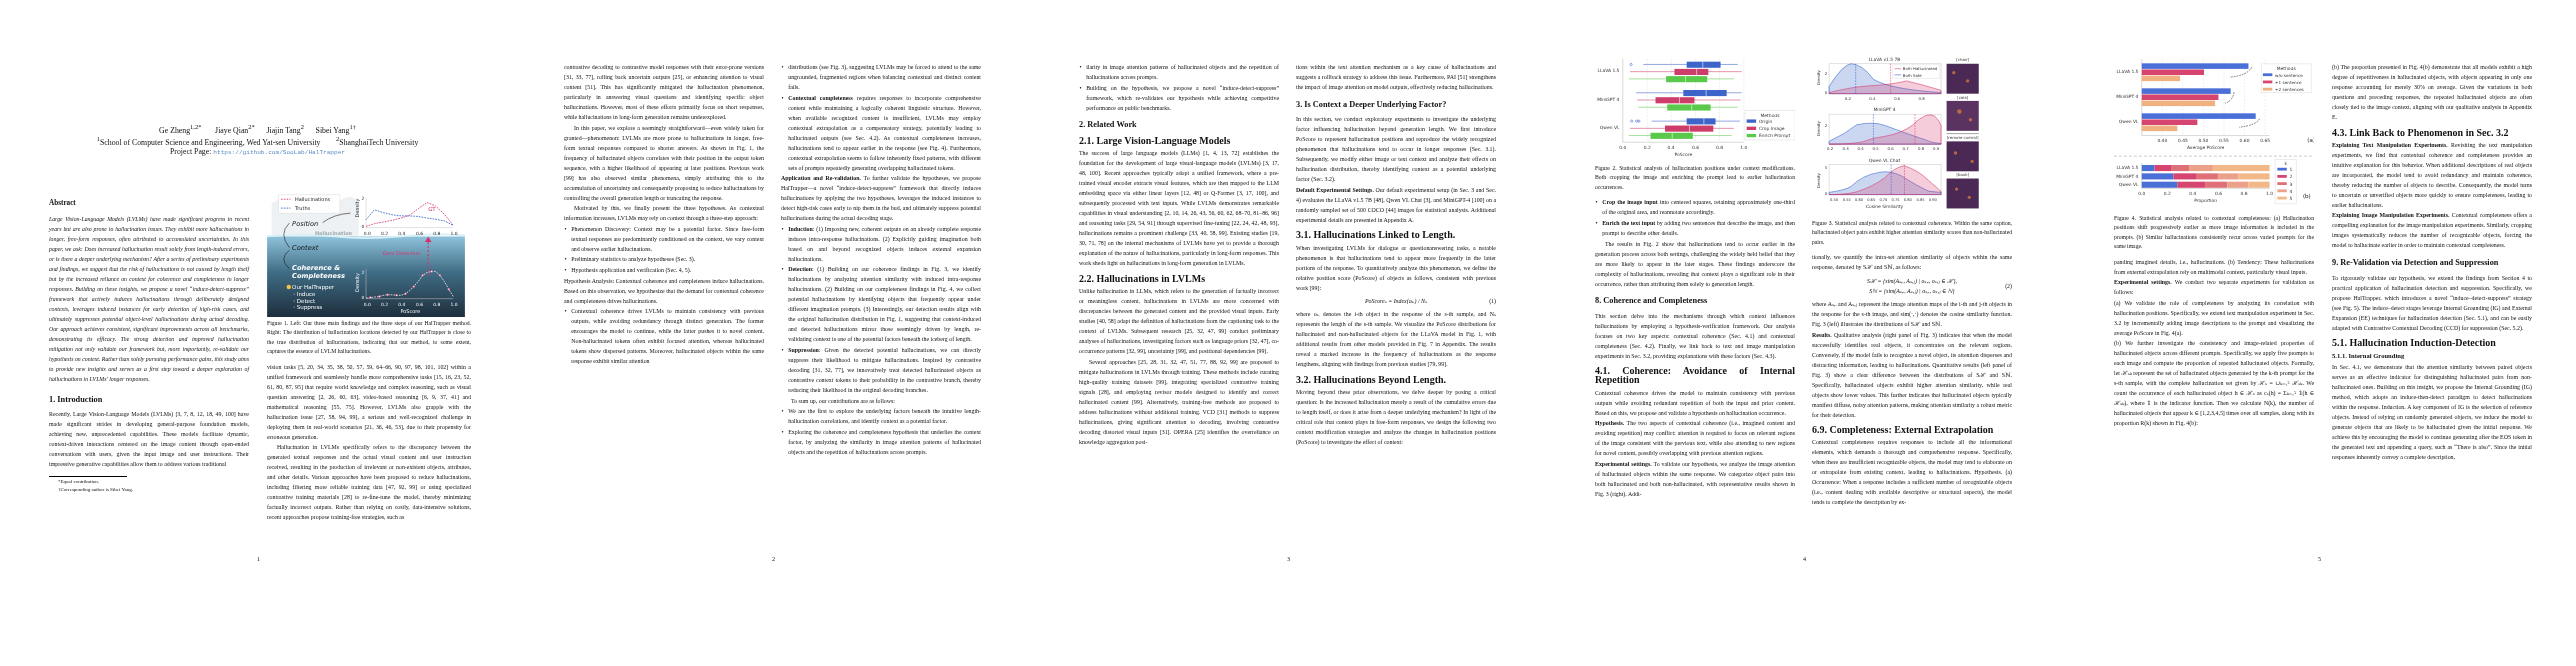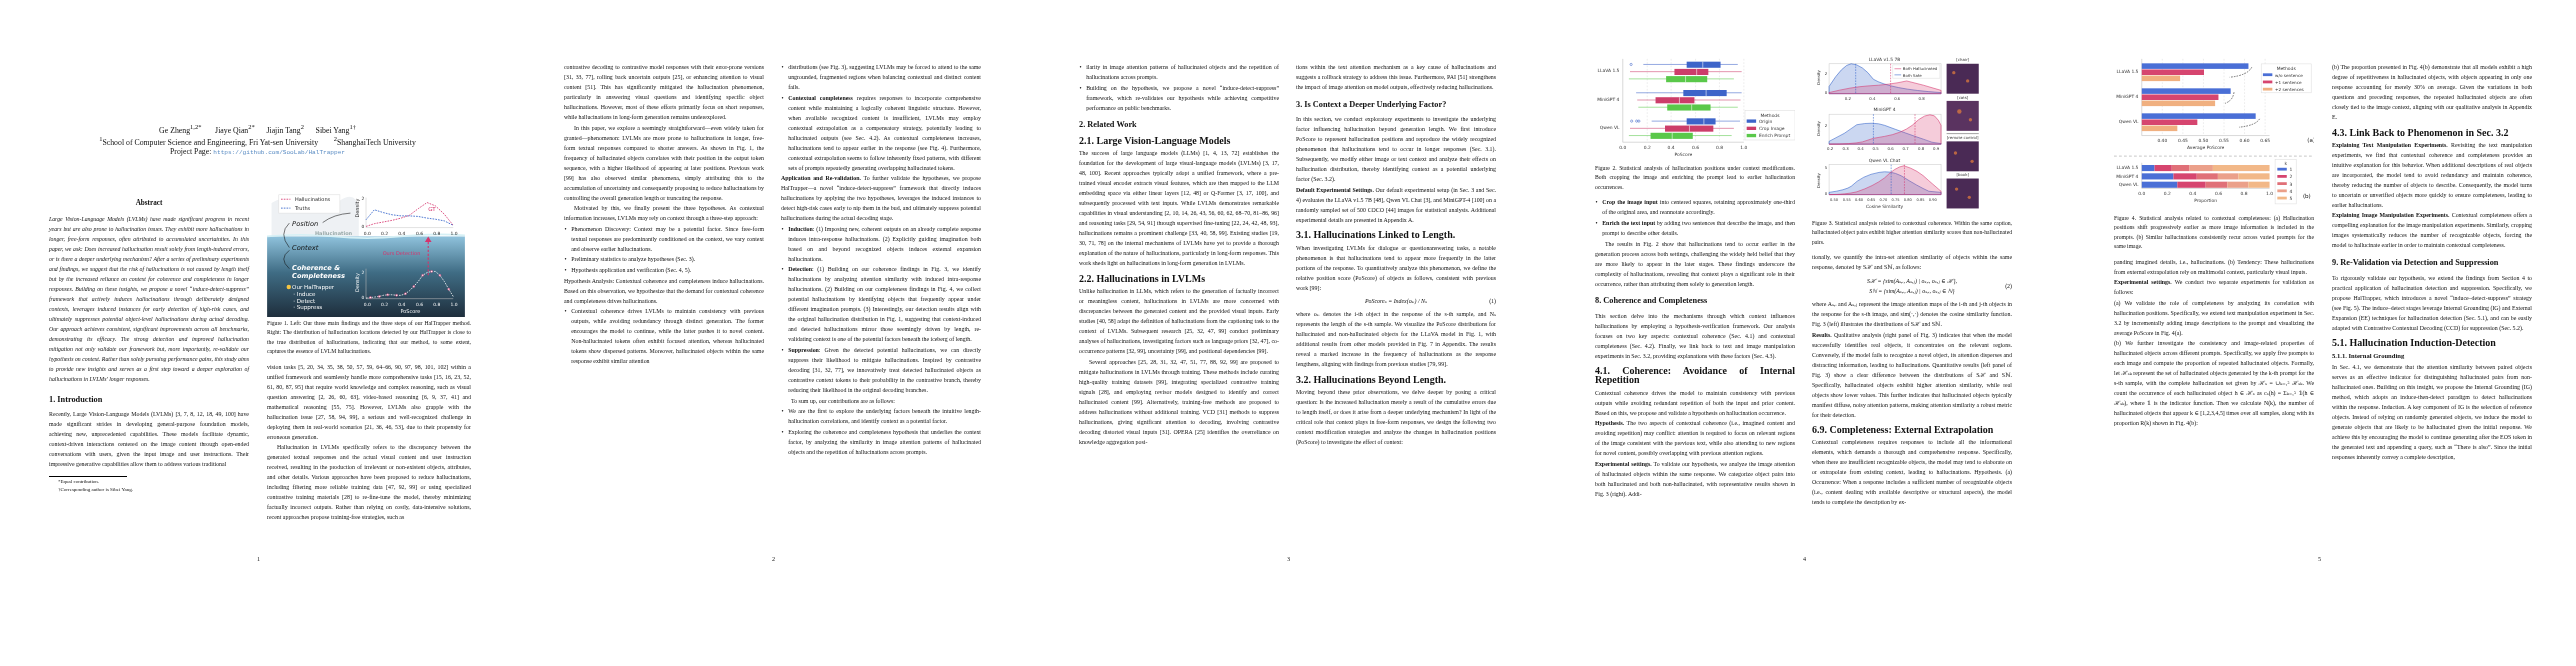--- a/index.html
+++ b/index.html
@@ -36,31 +36,31 @@
   <div class="authors" style="top:121px">
     <span><span>Ge Zheng</span><sup>1,2*</sup></span>
     &nbsp;&nbsp;&nbsp;&nbsp;&nbsp;
     <span><span>Jiaye Qian</span><sup>2*</sup></span>
     &nbsp;&nbsp;&nbsp;&nbsp;
     <span><span>Jiajin Tang</span><sup>2</sup></span>
     &nbsp;&nbsp;&nbsp;&nbsp;
     <span><span>Sibei Yang</span><sup>1†</sup></span>
   </div>
   <div class="authors" style="top:133px">
-    <sup>1</sup><span>School of Computer Science and Engineering, Fri Yat-sen University</span>
+    <sup>1</sup><span>School of Computer Science and Engineering, Wed Yat-sen University</span>
     &nbsp;&nbsp;&nbsp;&nbsp;&nbsp;&nbsp;
     <sup>2</sup><span>ShanghaiTech University</span>
   </div>
   <div class="authors" style="top:146px">
     <span>Project Page:</span>
     <a class="mono">https://github.com/SooLab/HalTrapper</a>
   </div>
 
   <div class="col" style="left:49px;top:198px;width:200px">
-    <div style="text-align:center;font-weight:bold;font-size:7.2px;margin-bottom:5.6px">Abstract</div>
+    <div style="font-weight:bold;font-size:7.2px;margin-bottom:5.6px">Abstract</div>
     <p class="i" style="font-size:5.8px;line-height:10px">Large Vision-Language Models (LVLMs) have made significant progress in recent years but are also prone to hallucination issues. They exhibit more hallucinations in longer, free-form responses, often attributed to accumulated uncertainties. In this paper, we ask: Does increased hallucination result solely from length-induced errors, or is there a deeper underlying mechanism? After a series of preliminary experiments and findings, we suggest that the risk of hallucinations is not caused by length itself but by the increased reliance on context for coherence and completeness in longer responses. Building on these insights, we propose a novel “induce-detect-suppress” framework that actively induces hallucinations through deliberately designed contexts, leverages induced instances for early detection of high-risk cases, and ultimately suppresses potential object-level hallucinations during actual decoding. Our approach achieves consistent, significant improvements across all benchmarks, demonstrating its efficacy. The strong detection and improved hallucination mitigation not only validate our framework but, more importantly, re-validate our hypothesis on context. Rather than solely pursuing performance gains, this study aims to provide new insights and serves as a first step toward a deeper exploration of hallucinations in LVLMs' longer responses.</p>
     <div class="h1" style="margin-top:11px">1. Introduction</div>
     <p>Recently, Large Vision-Language Models (LVLMs) [3, 7, 8, 12, 18, 49, 100] have made significant strides in developing general-purpose foundation models, achieving new, unprecedented capabilities. These models facilitate dynamic, context-driven interactions centered on the image content through open-ended conversations with users, given the input image and user instructions. Their impressive generative capabilities allow them to address various traditional</p>
     <div style="width:78px;border-top:0.6px solid #000;margin-top:6.7px"></div>
     <div class="footnote" style="padding-left:9px;margin-top:1.1px">*Equal contribution.</div>
     <div class="footnote" style="padding-left:9px">†Corresponding author is Sibei Yang.</div>
   </div>
 
   <div class="col" style="left:267px;top:192px;width:204px">
     <div style="position:relative;width:228px;height:125px;text-decoration:underline;">

